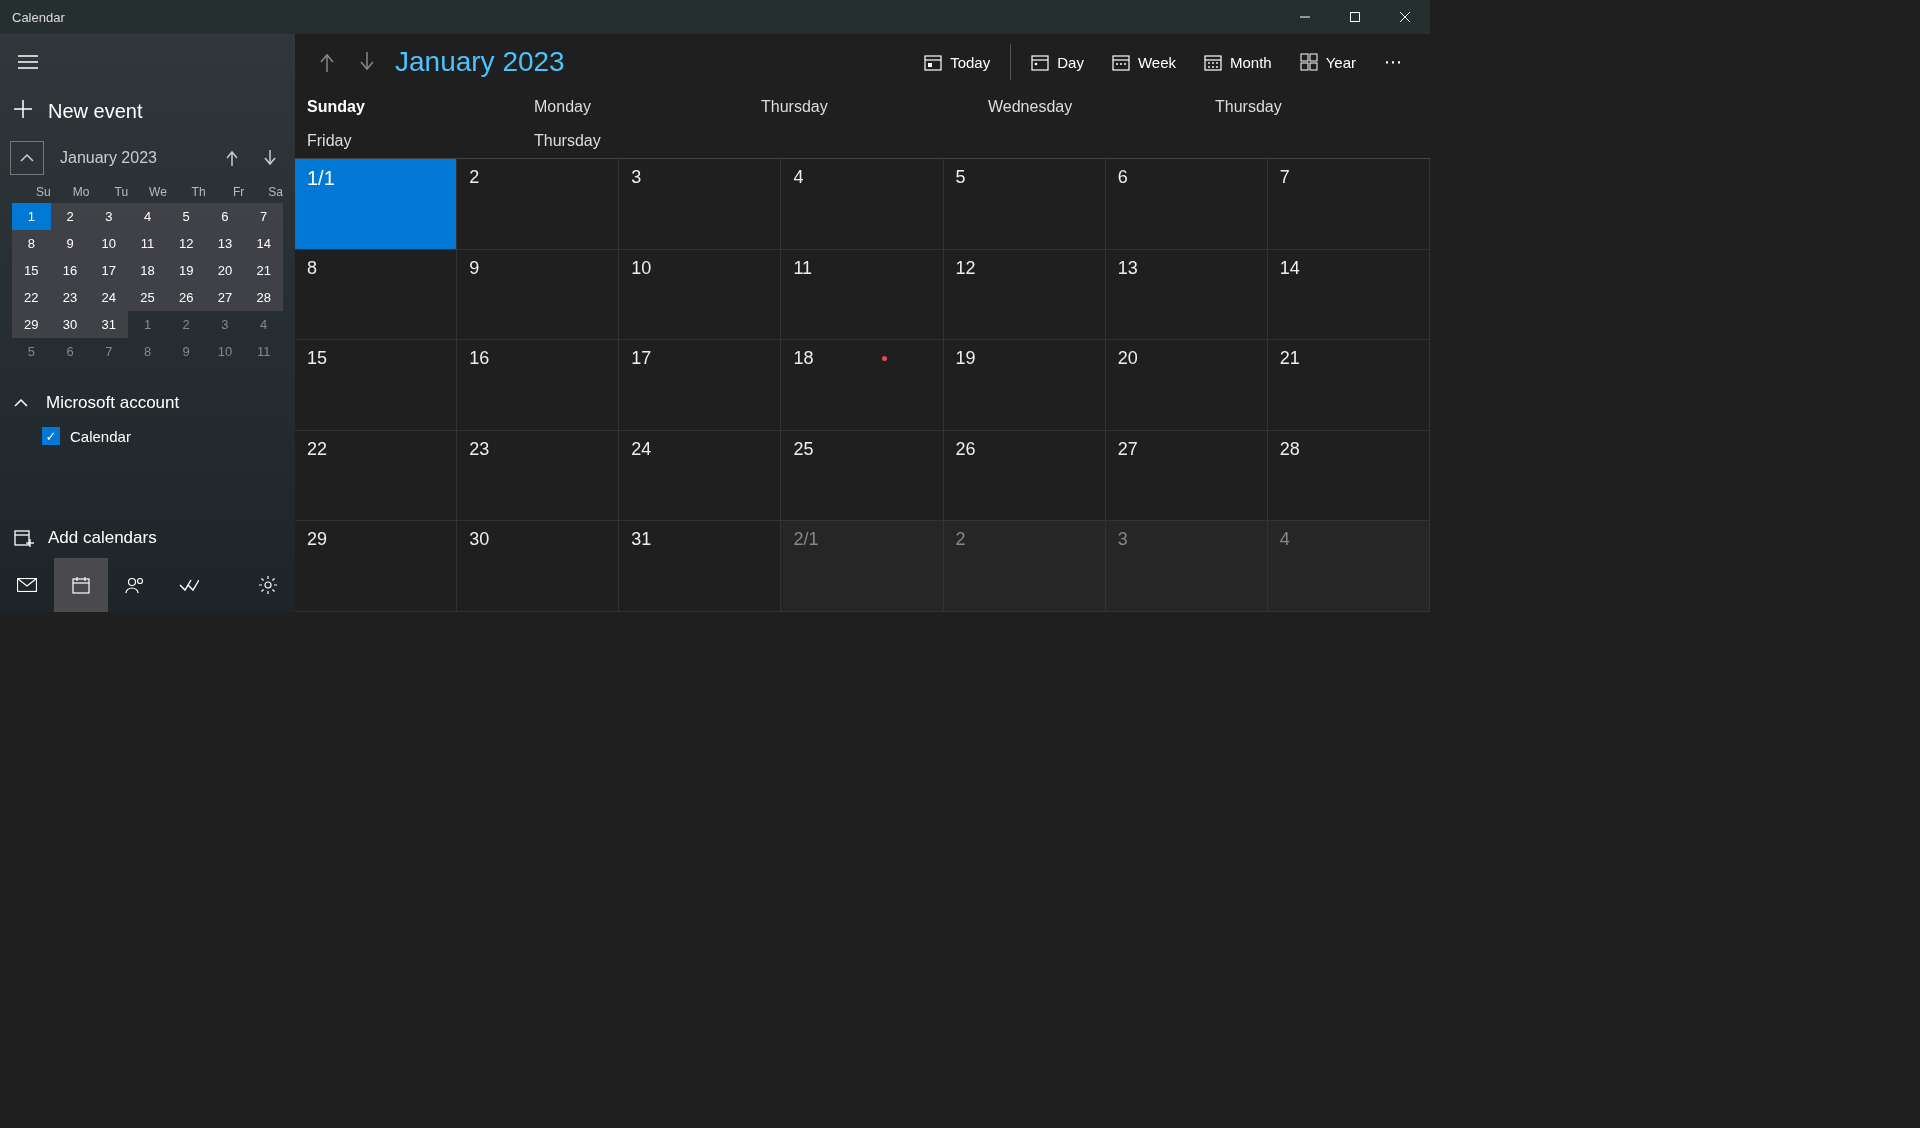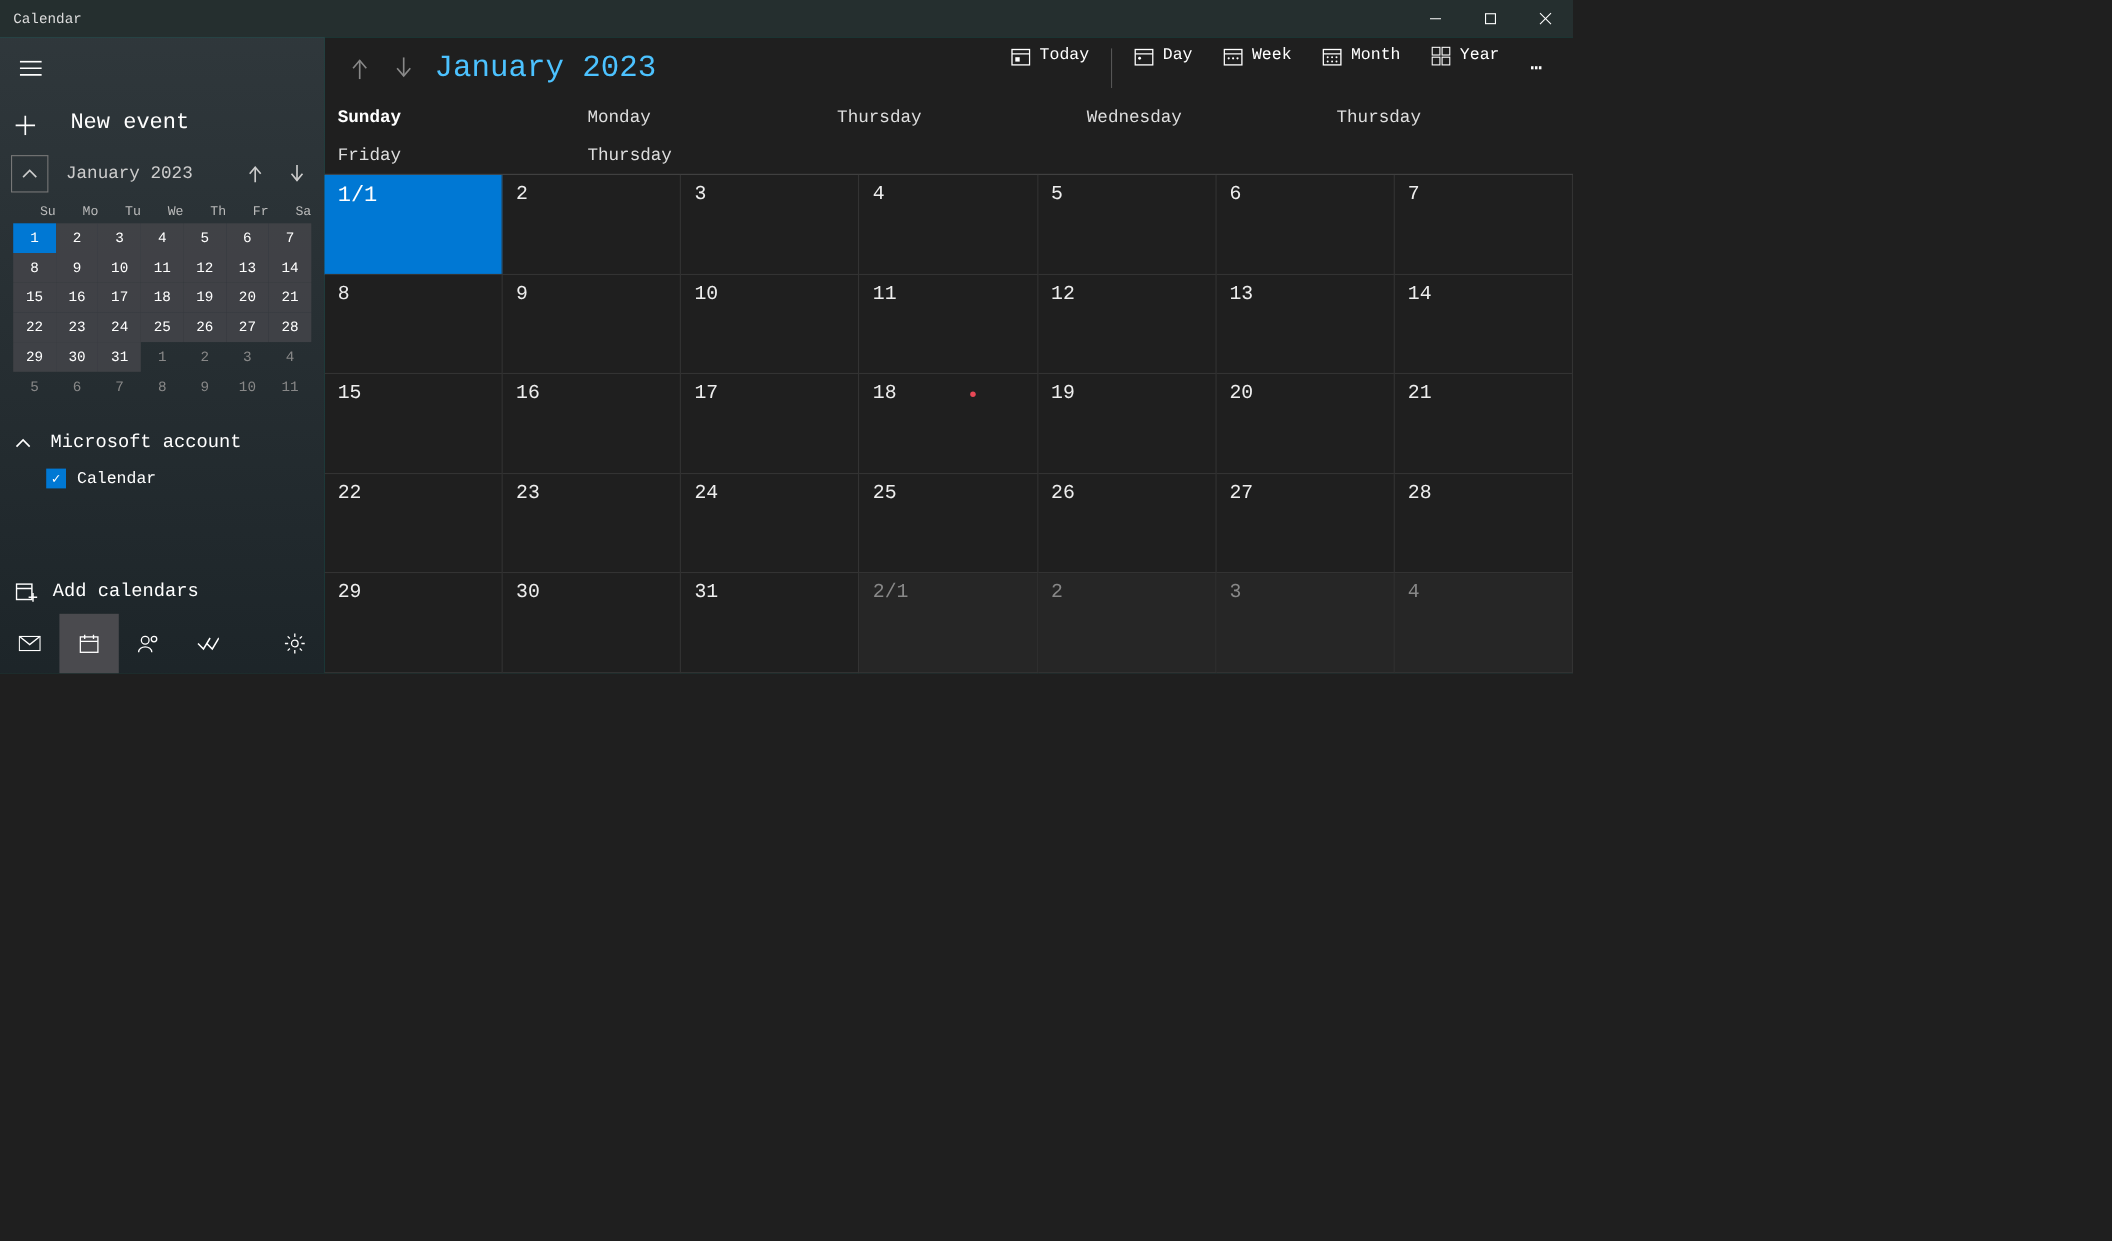--- a/index.html
+++ b/index.html
@@ -1,25 +1,25 @@
 <!DOCTYPE html>
 <html><head>
 <meta charset="utf-8">
 <style>
   * { box-sizing: border-box; margin: 0; padding: 0; }
   html, body { width: 1920px; height: 1128px; overflow: hidden; font-family: "Segoe UI", Arial, sans-serif; background: #1f1f1f; color: #fff; }
-  .window { width: 1430px; height: 612px; background: #0f766e; position: relative; display: flex; flex-direction: column; font-family: Liberation Mono, monospace; }
+  .window { width: 1430px; height: 612px; background: #0f766e; position: relative; display: flex; flex-direction: column; }
   .titlebar { height: 34px; display: flex; align-items: center; justify-content: space-between; background: rgba(40,40,40,0.9); }
   .titlebar-left { padding-left: 12px; font-size: 13px; color: #ddd; }
   .titlebar-right { display: flex; }
   .win-btn { width: 50px; height: 34px; display: flex; align-items: center; justify-content: center; color: #fff; }
   .body { flex: 1; display: flex; min-height: 0; }
   .sidebar { width: 295px; background: linear-gradient(180deg, rgba(50,50,55,0.92), rgba(30,30,35,0.92)); display: flex; flex-direction: column; position: relative; }
   .hamburger { width: 48px; height: 48px; display: flex; align-items: center; justify-content: center; margin: 4px 0 4px 4px; }
-  .new-event { display: flex; align-items: flex-end; gap: 32px; padding: 10px 14px; font-size: 20px; color: #fff; }
+  .new-event { display: flex; align-items: flex-start; gap: 16px; padding: 10px 14px; font-size: 20px; color: #fff; }
   .mini-header { display: flex; align-items: center; padding: 8px 10px 6px 10px; gap: 8px; }
   .chev-box { width: 34px; height: 34px; border: 1px solid #777; display: flex; align-items: center; justify-content: center; }
   .mini-title { font-size: 16px; color: #ccc; flex: 0 0 auto; margin-left: 8px; }
   .spacer { flex: 1; }
   .nav-arrow { width: 30px; height: 30px; display: flex; align-items: center; justify-content: center; color: #ccc; }
   .mini-cal { padding: 0 12px; }
   .mini-row { display: grid; grid-template-columns: repeat(7, 1fr); }
   .mini-dow { text-align: right; font-size: 12px; color: #bbb; padding: 4px 0; }
   .mini-cell { text-align: center; font-size: 13px; color: #fff; padding: 6px 0; }
   .mini-cell.dim { color: #888; }
@@ -31,21 +31,21 @@
   .check { width: 18px; height: 18px; background: #0078d4; display: flex; align-items: center; justify-content: center; color: #fff; font-size: 13px; }
   .add-cal { position: absolute; left: 0; right: 0; bottom: 54px; display: flex; align-items: flex-end; gap: 14px; padding: 10px 14px; font-size: 17px; }
   .bottom-icons { position: absolute; left: 0; right: 0; bottom: 0; height: 54px; display: flex; align-items: center; }
   .bicon { width: 54px; height: 54px; display: flex; align-items: center; justify-content: center; color: #fff; }
   .bicon.active { background: #4a4a4e; }
   .main { flex: 1; display: flex; flex-direction: column; background: #1f1f1f; min-width: 0; }
   .main-header { height: 56px; display: flex; align-items: center; padding: 0 12px; }
   .mh-nav { width: 40px; height: 40px; display: flex; align-items: center; justify-content: center; color: #888; }
   .mh-title { font-size: 28px; color: #4cc2ff; margin-left: 8px; font-weight: 400; }
   .mh-spacer { flex: 1; }
-  .mh-btn { display: flex; align-items: flex-start; gap: 8px; padding: 0 14px; height: 40px; color: #fff; font-size: 15px; }
+  .mh-btn { display: flex; align-items: center; gap: 8px; padding: 0 14px; height: 40px; color: #fff; font-size: 15px; }
   .divider { width: 1px; height: 36px; background: #555; margin: 0 6px; }
   .dots { padding: 0 14px; color: #fff; letter-spacing: 2px; font-size: 18px; }
   .dow-row { display: grid; grid-template-columns: repeat(5, 1fr); border-bottom: 1px solid #444; }
   .dow { padding: 8px 12px; font-size: 16px; color: #ddd; }
   .dow.bold { font-weight: 600; color: #fff; }
   .month-grid { flex: 1; display: grid; grid-template-columns: repeat(7, 1fr); grid-template-rows: repeat(5, 1fr); }
   .day { border-right: 1px solid #333; border-bottom: 1px solid #333; padding: 8px 12px; font-size: 18px; color: #eee; position: relative; }
   .day.dim { color: #888; background: #262626; }
   .day.selected { background: #0078d4; color: #fff; font-size: 20px; }
   .day .dot { position: absolute; top: 16px; right: 56px; width: 5px; height: 5px; border-radius: 50%; background: #e74856; }

